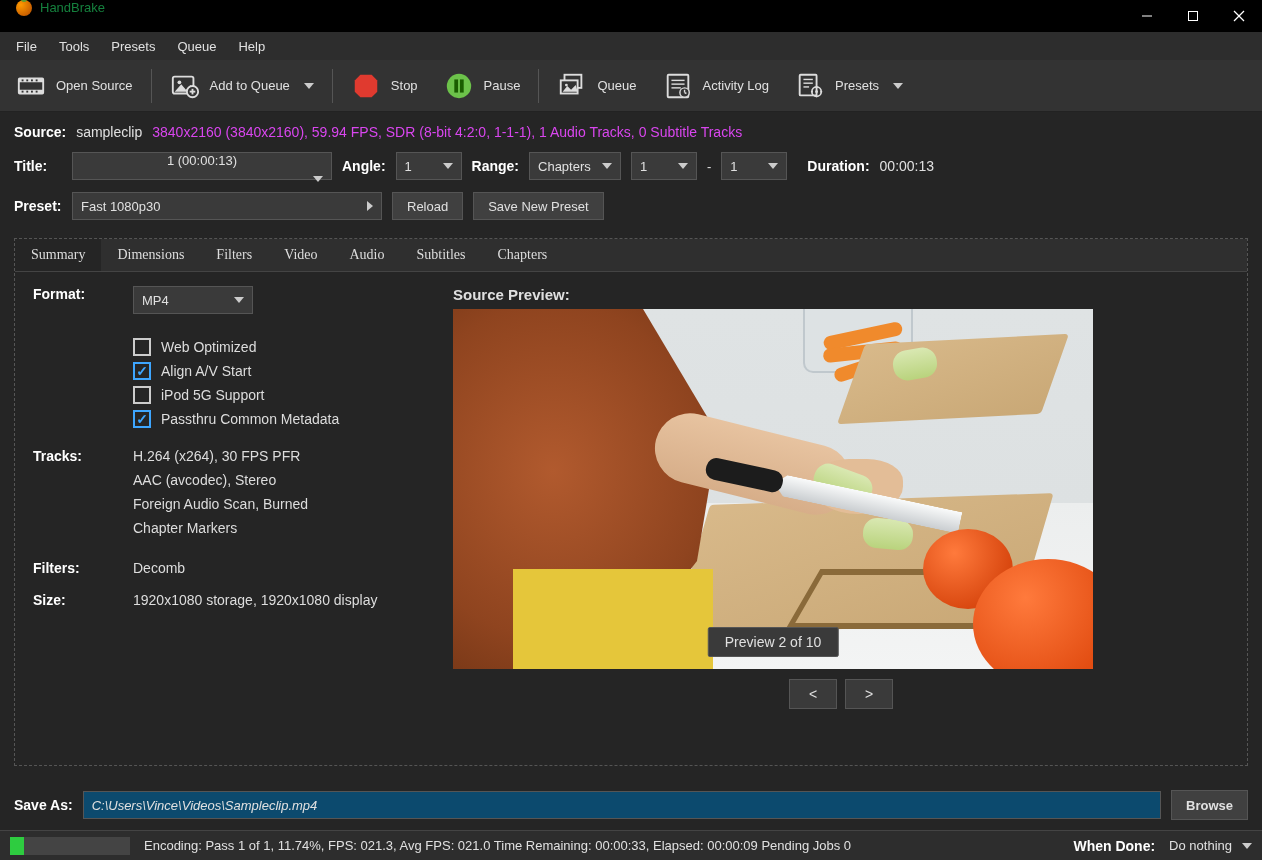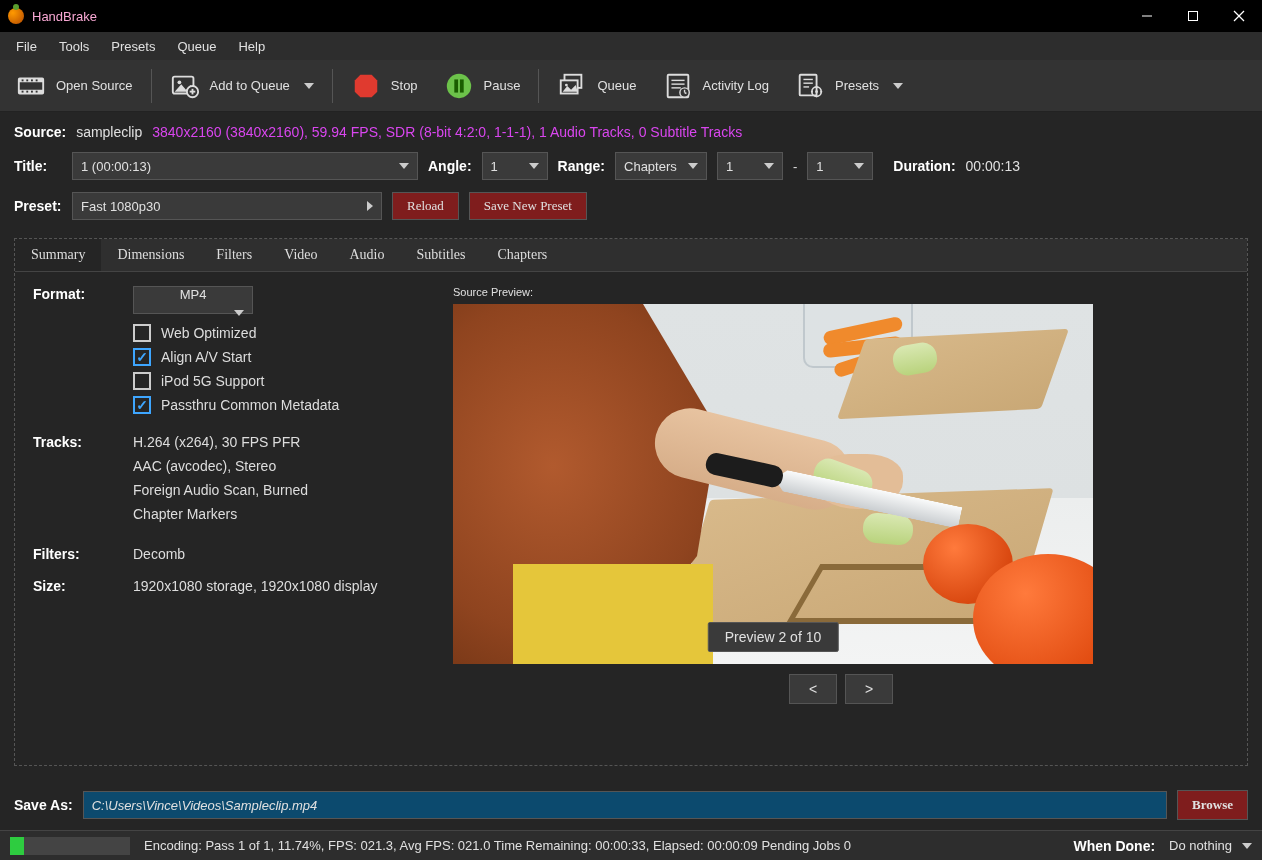--- a/index.html
+++ b/index.html
@@ -12,23 +12,22 @@
     height: 860px;
     overflow: hidden;
     display: flex;
     flex-direction: column;
   }
   
   .titlebar {
     height: 32px;
     background: #000;
     display: flex;
-    align-items: center;
-    padding-left: 8px;
-    color: #f9a8d4;
+    padding-left: 16px;
+    color: #15803d;
   }
   .titlebar .logo {
     width: 16px; height: 16px; margin-right: 8px;
     background: radial-gradient(circle at 30% 30%, #ff9a00, #b54a00);
     border-radius: 50%;
     position: relative;
   }
   .titlebar .logo::after {
     content:""; position:absolute; top:-4px; left:5px; width:6px; height:6px;
     background:#5a9e2f; border-radius:50%;
@@ -68,21 +67,21 @@
   }
   .row { display:flex; align-items:center; gap:10px; margin-bottom:12px; }
   .label { font-weight:600; color:#fff; font-size:14px; }
   .dim { color:#d946ef; }
   .select, .input, .btn {
     background:#3a3a3a; border:1px solid #555; color:#e0e0e0; height:28px;
     padding:0 8px; font-size:13px;
   }
   .select { display:flex; align-items:center; justify-content:space-between; gap:8px; }
   .select .chev { margin-left:auto; }
-  .btn { background:#7f1d1d; cursor:pointer; padding:0 14px;font-family:Liberation Serif, serif; }
+  .btn { background:#404040; cursor:pointer; padding:0 14px; }
   
   .panel {
     border:1px dashed #555; flex:1; display:flex; flex-direction:column; padding:0;
     margin-top:6px; overflow:hidden;
   }
   .tabs {
     display:flex; background:#2f2f2f; border-bottom:1px solid #444;font-family:Liberation Serif, serif;
   }
   .tab {
     padding:8px 16px; color:#ddd; font-size:14px;
@@ -99,21 +98,21 @@
   .checkbox {
     width:18px; height:18px; border:2px solid #ccc; display:flex; align-items:center; justify-content:center;
   }
   .checkbox.checked::after {
     content:"✓"; color:#3ea6ff; font-weight:bold; font-size:14px; line-height:1;
   }
   .checkbox.checked { border-color:#3ea6ff; }
   .tracks-list div { margin-bottom:8px; font-size:14px; }
   
   .col-right { flex:1; display:flex; flex-direction:column; }
-  .preview-title { font-weight:400; font-size:11px; margin-bottom:6px; }
+  .preview-title { font-weight:700; font-size:15px; margin-bottom:6px; }
   .preview-box {
     width:640px; height:360px; position:relative; overflow:hidden;
     background:#777;
   }
   .preview-badge {
     position:absolute; bottom:12px; left:50%; transform:translateX(-50%);
     background:#3a3a3a; border:1px solid #555; padding:6px 16px; font-size:14px; border-radius:2px;
   }
   .preview-nav {
     display:flex; gap:8px; justify-content:center; margin-top:10px;
@@ -355,21 +354,21 @@
 <div class="main">
 
   <div class="row">
     <span class="label">Source:</span>
     <span style="font-size:14px;">sampleclip</span>
     <span class="dim" style="font-size:14px;">3840x2160 (3840x2160), 59.94 FPS, SDR (8-bit 4:2:0, 1-1-1), 1 Audio Tracks, 0 Subtitle Tracks</span>
   </div>
 
   <div class="row">
     <span class="label" style="width:48px;">Title:</span>
-    <div class="select" style="width:346px;">
+    <div class="select" style="width:260px;flex-direction:column;">
       <span>1  (00:00:13)</span>
       <span class="chev-down chev"></span>
     </div>
     <span class="label">Angle:</span>
     <div class="select" style="width:66px;">
       <span>1</span>
       <span class="chev-down chev"></span>
     </div>
     <span class="label">Range:</span>
     <div class="select" style="width:92px;">
@@ -409,21 +408,21 @@
       <div class="tab">Subtitles</div>
       <div class="tab">Chapters</div>
     </div>
 
     <div class="panel-body">
 
       <div class="col-left">
         <div class="info-row">
           <div class="info-label">Format:</div>
           <div class="info-val">
-            <div class="select" style="width:120px; margin-bottom:10px;flex-direction:column;">
+            <div class="select" style="width:120px; margin-bottom:24px;">
               <span>MP4</span>
               <span class="chev-down chev"></span>
             </div>
             <div class="check">
               <span class="checkbox"></span>
               <span>Web Optimized</span>
             </div>
             <div class="check">
               <span class="checkbox checked"></span>
               <span>Align A/V Start</span>

